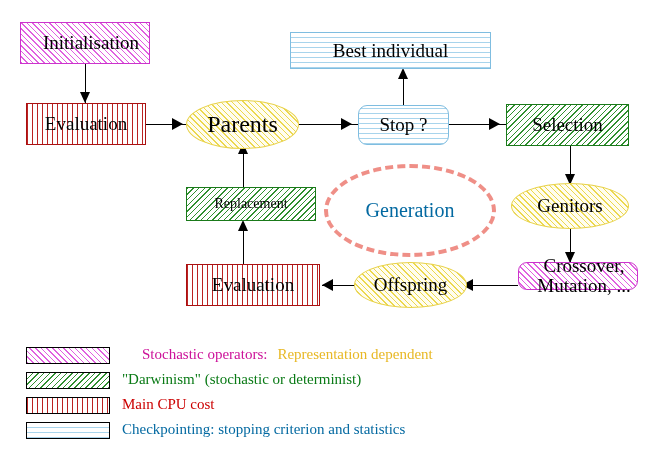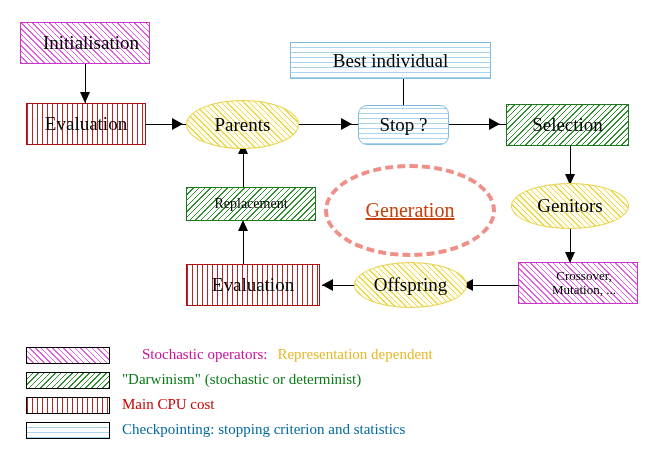--- a/index.html
+++ b/index.html
@@ -41,21 +41,21 @@
       #a8d4ec 0px,#a8d4ec 1px,#ffffff 1px,#ffffff 5px);
   }
   .h-yellow{
     border:1px solid #e8d24a;
     background-image:repeating-linear-gradient(45deg,
       #ecd84e 0px,#ecd84e 1px,#fffdf0 1px,#fffdf0 4px);
   }
 
   
   .dashed-ell{
-    border:4px dashed #ef8f87;background:transparent;color:#c2410c;text-decoration:underline;
+    border:4px dashed #ef8f87;background:transparent;color:#0369a1;
   }
 
   
   .ln{position:absolute;background:#000;}
   .ln.h{height:1px;}
   .ln.v{width:1px;}
   .arw{position:absolute;width:0;height:0;}
   .arw.r{border-top:6px solid transparent;border-bottom:6px solid transparent;border-left:11px solid #000;}
   .arw.l{border-top:6px solid transparent;border-bottom:6px solid transparent;border-right:11px solid #000;}
   .arw.d{border-left:5px solid transparent;border-right:5px solid transparent;border-top:11px solid #000;}
@@ -105,41 +105,41 @@
   <div class="arw u" style="left:238px;top:143px;"></div>
 
   <div class="node rect h-magenta" style="left:20px;top:22px;width:130px;height:42px;font-size:19px;">
     <span class="lbl">Initialisation</span>
   </div>
 
   <div class="node rect h-red" style="left:26px;top:103px;width:120px;height:42px;font-size:19px;">
     <span class="lbl">Evaluation</span>
   </div>
 
-  <div class="node ell h-yellow" style="left:186px;top:100px;width:113px;height:49px;font-size:19px;">
+  <div class="node ell h-yellow" style="left:186px;top:100px;width:113px;height:49px;font-size:24px;">
     <span class="lbl">Parents</span>
   </div>
 
-  <div class="node rect h-blue" style="left:290px;top:42px;width:201px;height:37px;font-size:19px;">
+  <div class="node rect h-blue" style="left:290px;top:32px;width:201px;height:37px;font-size:19px;">
     <span class="lbl">Best individual</span>
   </div>
 
   <div class="node rect rounded h-blue" style="left:358px;top:105px;width:91px;height:40px;font-size:19px;">
     <span class="lbl">Stop ?</span>
   </div>
 
   <div class="node rect h-green" style="left:506px;top:104px;width:123px;height:42px;font-size:19px;">
     <span class="lbl">Selection</span>
   </div>
 
   <div class="node ell h-yellow" style="left:511px;top:183px;width:118px;height:46px;font-size:19px;">
     <span class="lbl">Genitors</span>
   </div>
 
-  <div class="node rect h-magenta" style="left:518px;top:262px;width:120px;height:42px;font-size:13px;">
+  <div class="node rect h-magenta" style="left:518px;top:262px;width:120px;height:28px;font-size:19px;border-radius:9px;">
     <span class="lbl">Crossover,
 Mutation, ...</span>
   </div>
 
   <div class="node ell h-yellow" style="left:354px;top:262px;width:113px;height:46px;font-size:19px;">
     <span class="lbl">Offspring</span>
   </div>
 
   <div class="node rect h-red" style="left:186px;top:264px;width:134px;height:42px;font-size:19px;">
     <span class="lbl">Evaluation</span>

